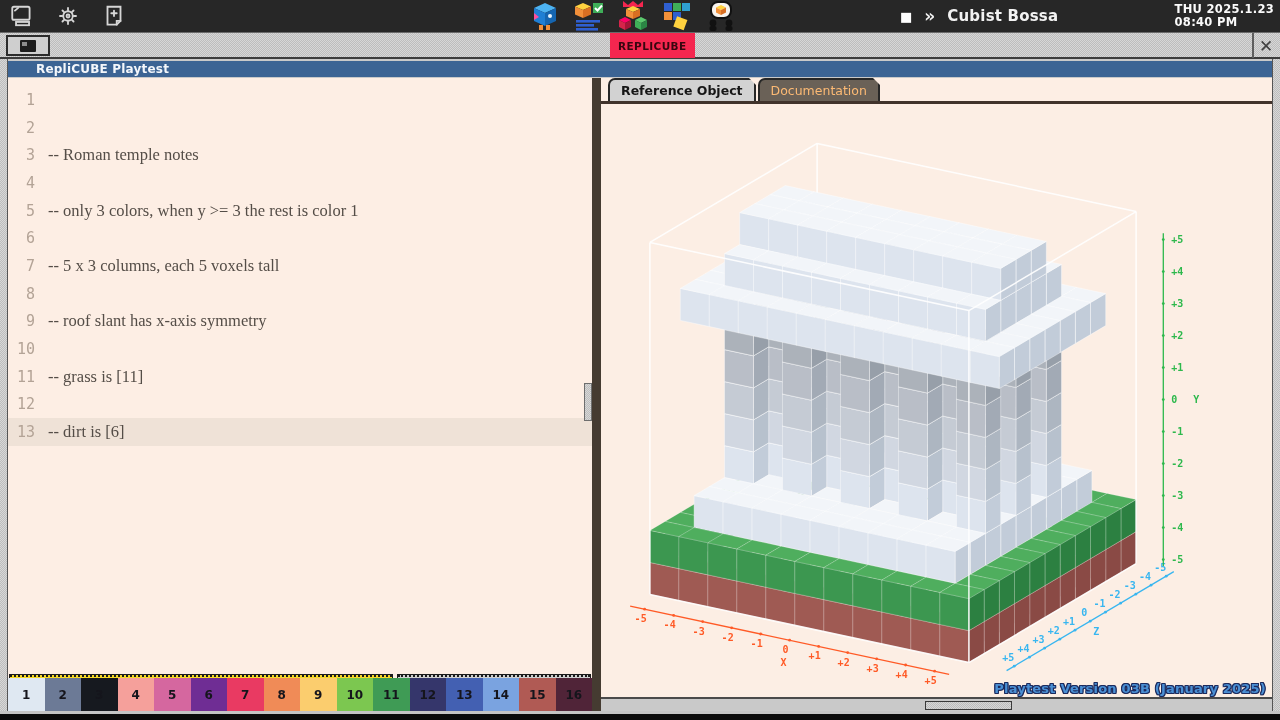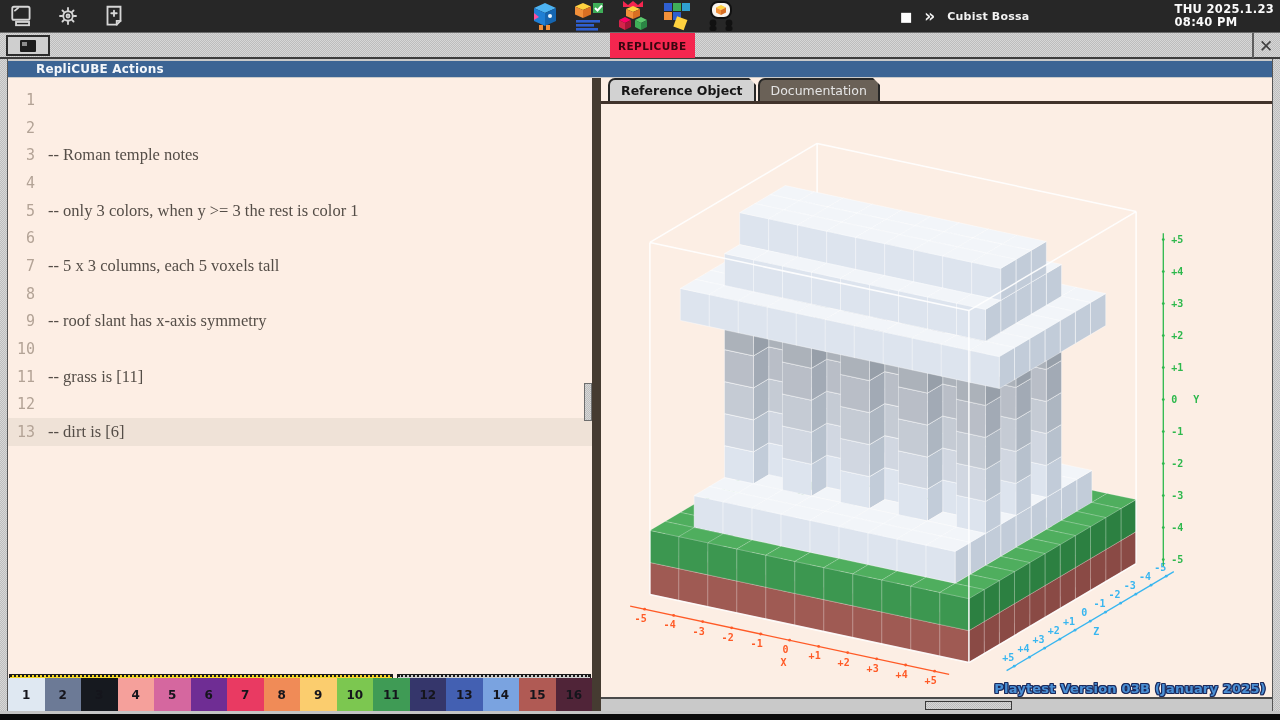--- a/index.html
+++ b/index.html
@@ -8,21 +8,21 @@
 
   
   .topbar { position:absolute; left:0; top:0; width:1280px; height:32px; background:#272727; }
   .tb-left { position:absolute; left:8px; top:2px; display:flex; gap:18px; }
   .tb-iconbtn { width:28px; height:28px; display:flex; align-items:center; justify-content:center; }
   .tb-apps { position:absolute; left:528px; top:0px; display:flex; gap:10px; }
   .tb-app { width:34px; height:32px; display:flex; align-items:center; justify-content:center; }
   .tb-music { position:absolute; left:900px; top:0; height:32px; display:flex; align-items:center; gap:12px; color:#f2f2f2; }
   .stop-glyph { font-size:13px; color:#fff; line-height:1; }
   .skip-glyph { font-size:17px; font-weight:bold; line-height:1; }
-  .track-name { font-size:11px; font-weight:bold; letter-spacing:.2px; }
+  .track-name { font-size:15px; font-weight:bold; letter-spacing:.2px; }
   .tb-clock { position:absolute; right:6px; top:3px; color:#fafafa; font-size:11.5px; font-weight:bold; line-height:13px; letter-spacing:.3px; }
 
   
   .dither { background-image: repeating-conic-gradient(#d7d7d7 0% 25%, #bdbdbd 0% 50%); background-size:2px 2px; }
   .titlebar { position:absolute; left:0; top:32px; width:1280px; height:27px; border-top:1px solid #6a6a6a; border-bottom:2px solid #3c3c3c; }
   .tb-winicon { position:absolute; left:6px; top:2px; width:44px; height:21px; background:#cfcfcf; border:2px solid #2c2c2c; display:flex; align-items:center; justify-content:center; }
   .tb-winicon .glyph { width:16px; height:12px; background:#1d1d1d; border-radius:1px; position:relative; }
   .tb-winicon .glyph::after { content:""; position:absolute; left:2px; top:2px; width:5px; height:4px; background:#8c8c8c; }
   .app-tab { position:absolute; left:610px; top:0px; height:25px; padding:0 8px; background:#f5264f; color:#38060f; font-size:10.5px; font-weight:bold; letter-spacing:.4px; display:flex; align-items:center; }
   .close-box { position:absolute; right:2px; top:0; width:26px; height:25px; border-left:2px solid #5e5e5e; display:flex; align-items:center; justify-content:center; color:#3f3f3f; font-size:17px; font-weight:bold; }
@@ -57,21 +57,21 @@
   .palette { position:absolute; left:0; top:600px; width:584px; height:33px; display:flex; }
   .swatch { flex:1; display:flex; align-items:center; justify-content:center; font-size:12px; font-weight:bold; color:#15151c; cursor:pointer; }
 
   .v-divider { position:absolute; left:592px; top:19px; width:9px; height:633px; background:#453b31; }
 
   
   .right-panel { position:absolute; left:601px; top:19px; width:671px; height:633px; background:#fdeee4; }
   .tab-row { position:absolute; left:0; top:0; width:671px; height:26px; border-bottom:3px solid #41332b; padding-left:7px; display:flex; align-items:flex-end; gap:2px; background:#fdeee4; }
   .ref-tab { position:relative; height:23px; padding:0 11px; display:flex; align-items:center; font-size:12.5px; border:2px solid #272727; border-bottom:none; border-radius:7px 3px 0 0; cursor:pointer; }
   .ref-tab.active { background:#d2d2d2; color:#161616; font-weight:bold; }
-  .ref-tab.inactive { background:#6a6157; color:#e5e5e5; }
+  .ref-tab.inactive { background:#6a6157; color:#fdba74; }
   .ref-tab::after { content:""; position:absolute; right:-2px; top:-2px; width:0; height:0; border-left:7px solid transparent; border-top:7px solid #fdeee4; }
   .viewport { position:absolute; left:0; top:29px; width:671px; height:590px; background:#fceee4; overflow:hidden; cursor:grab; }
   .version-label { position:absolute; right:6px; bottom:1px; font-size:13px; font-weight:bold; color:#4a8fd4; letter-spacing:.2px;
       text-shadow:1px 1px 0 #1c2b5e, -1px -1px 0 #1c2b5e, 1px -1px 0 #1c2b5e, -1px 1px 0 #1c2b5e, 0 1px 0 #1c2b5e, 0 -1px 0 #1c2b5e, 1px 0 0 #1c2b5e, -1px 0 0 #1c2b5e; }
   .hscroll { position:absolute; left:0; top:619px; width:671px; height:14px; background:#c9c9c9; border-top:2px solid #4a4a4a; }
   .hthumb { position:absolute; left:324px; top:2px; width:87px; height:9px; border:1px solid #3a3a3a; }
 
   .desktop-bottom { position:absolute; left:0; top:714px; width:1280px; height:6px; background:#0a0a0a; }
 </style>
 </head>
@@ -190,21 +190,21 @@
         <div class="glyph"></div>
       </div>
     <div class="app-tab">REPLICUBE</div>
     <div class="close-box">✕</div>
   </div>
 
   <div class="win-body">
     <div class="chrome-strip-l dither"></div>
     <div class="chrome-strip-r dither"></div>
 
-    <div class="panel-titlebar">RepliCUBE Actions</div>
+    <div class="panel-titlebar">RepliCUBE Playtest</div>
 
     <div class="left-panel">
       <div class="code-area" id="code-lines">
           <div class="code-row">
             <span class="code-gutter">1</span>
             <span class="code-text"></span>
           </div>
           <div class="code-row">
             <span class="code-gutter">2</span>
             <span class="code-text"></span>

